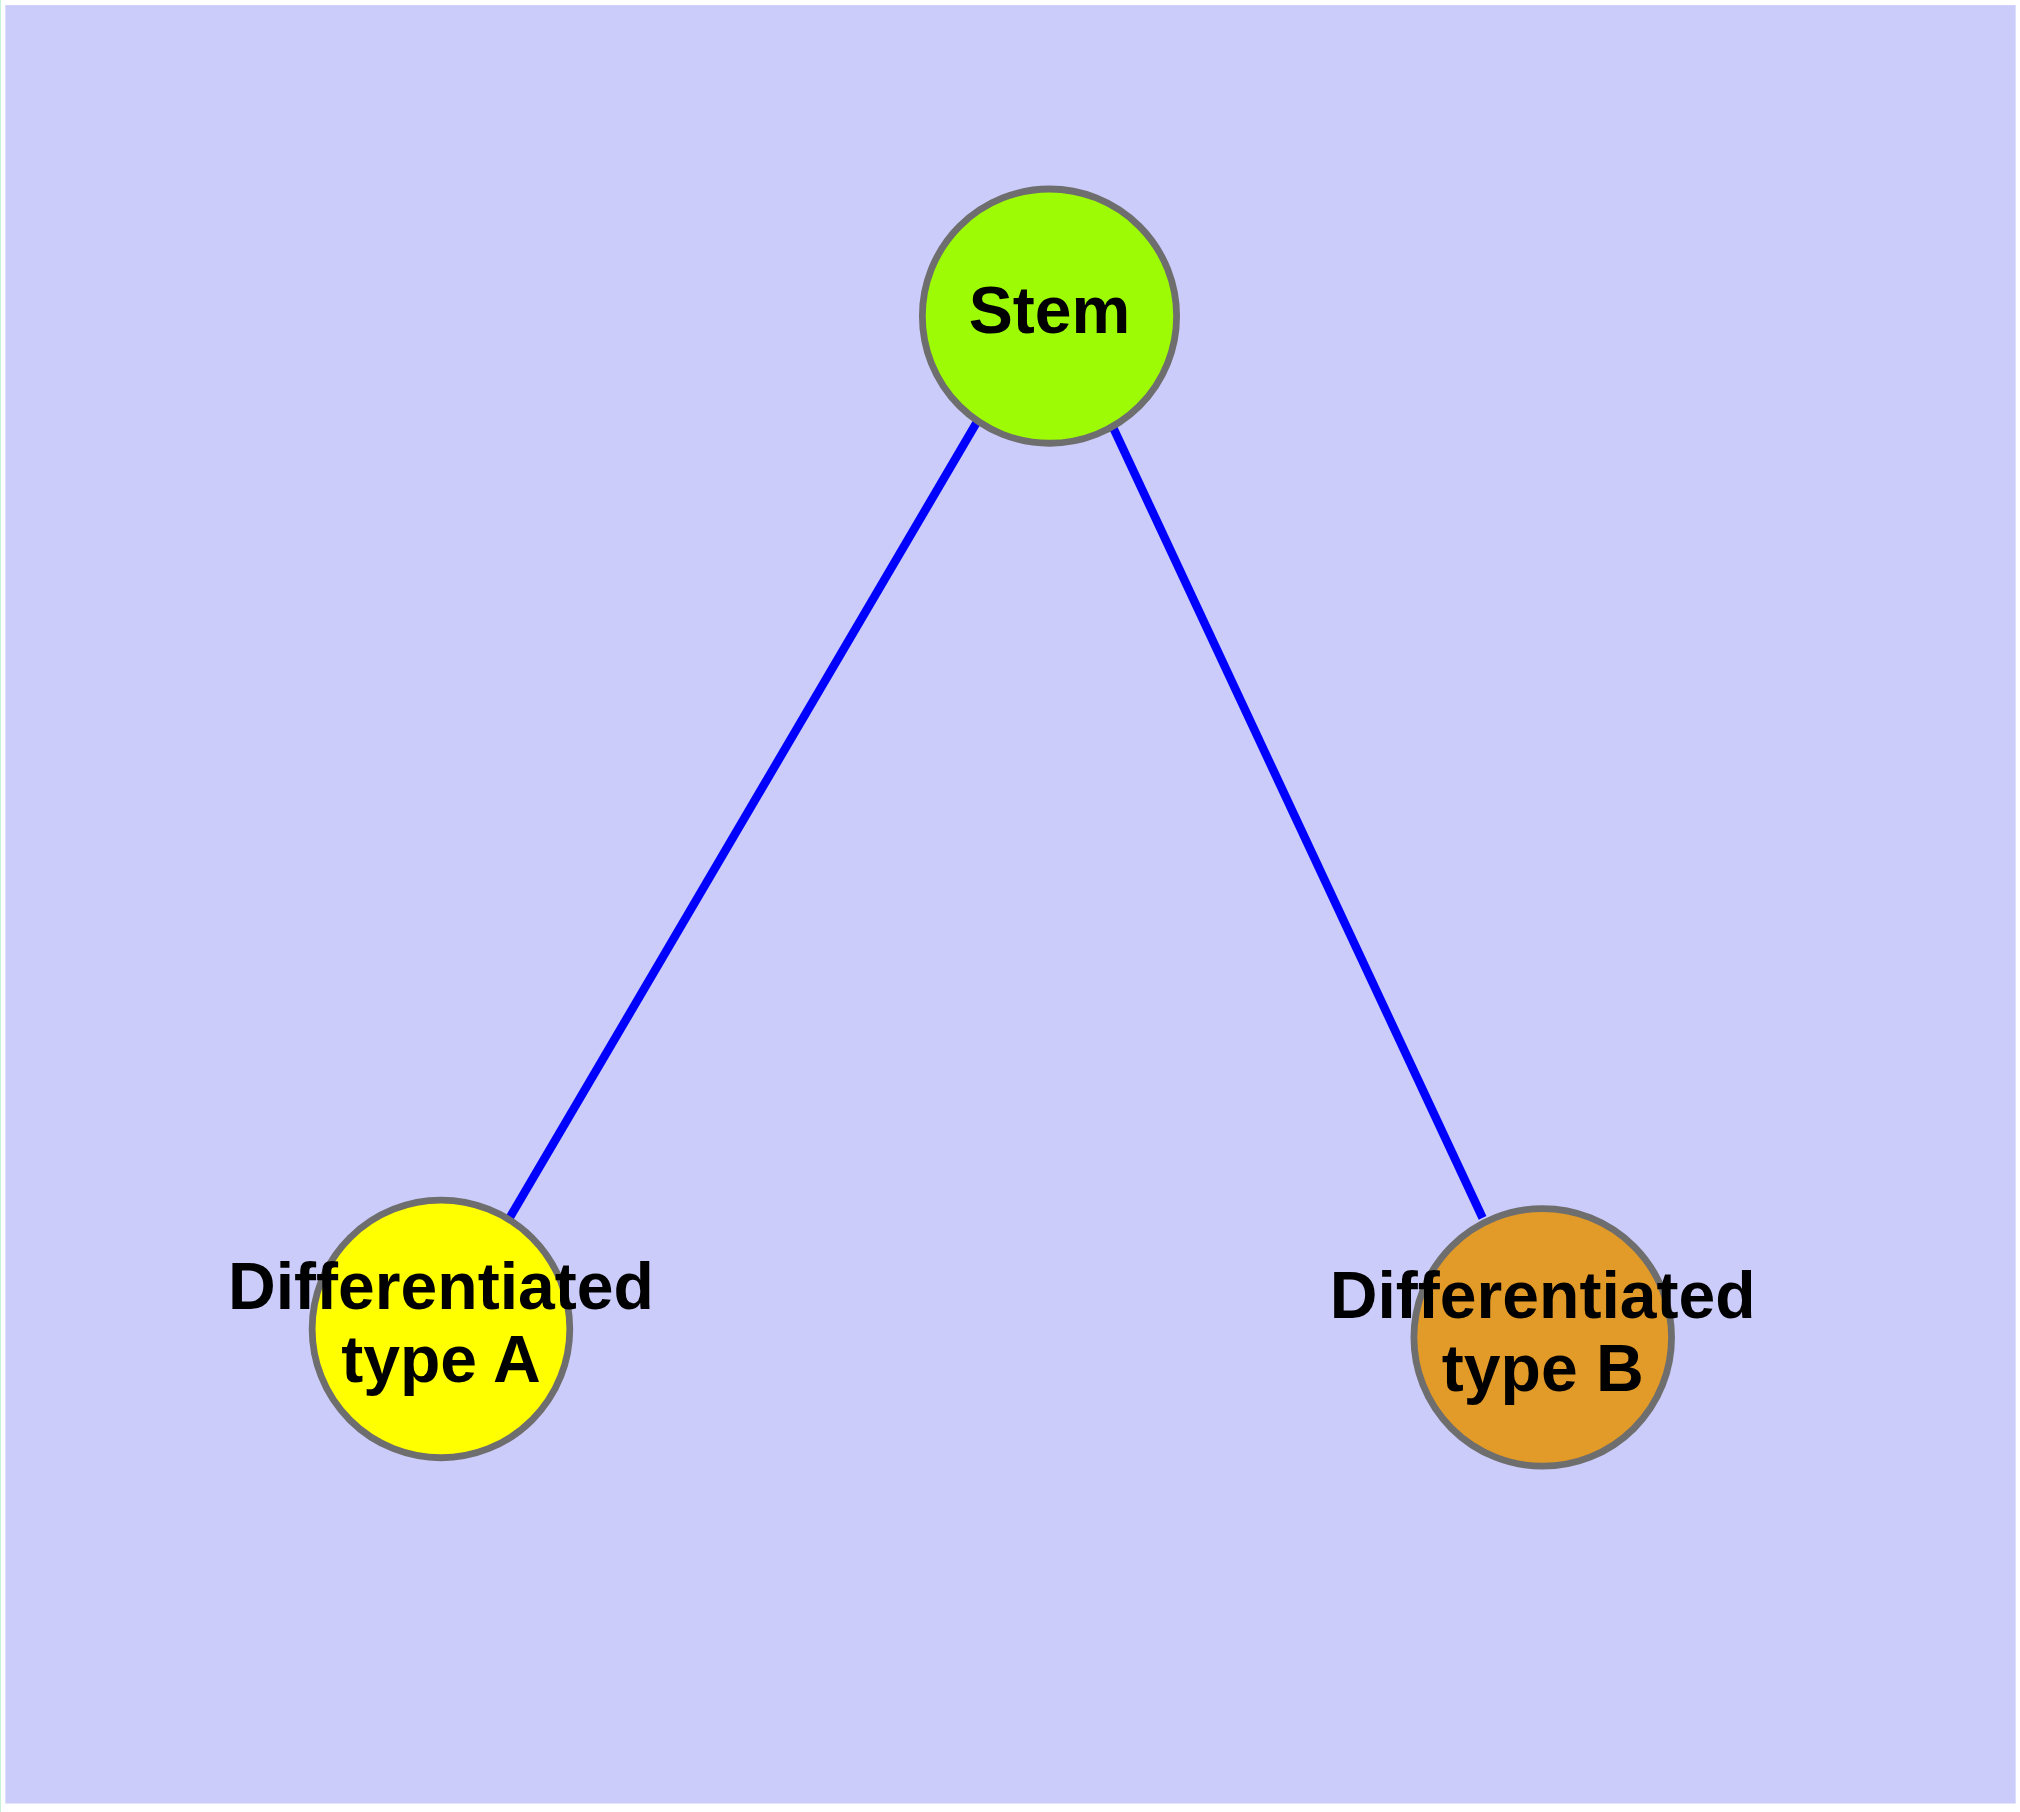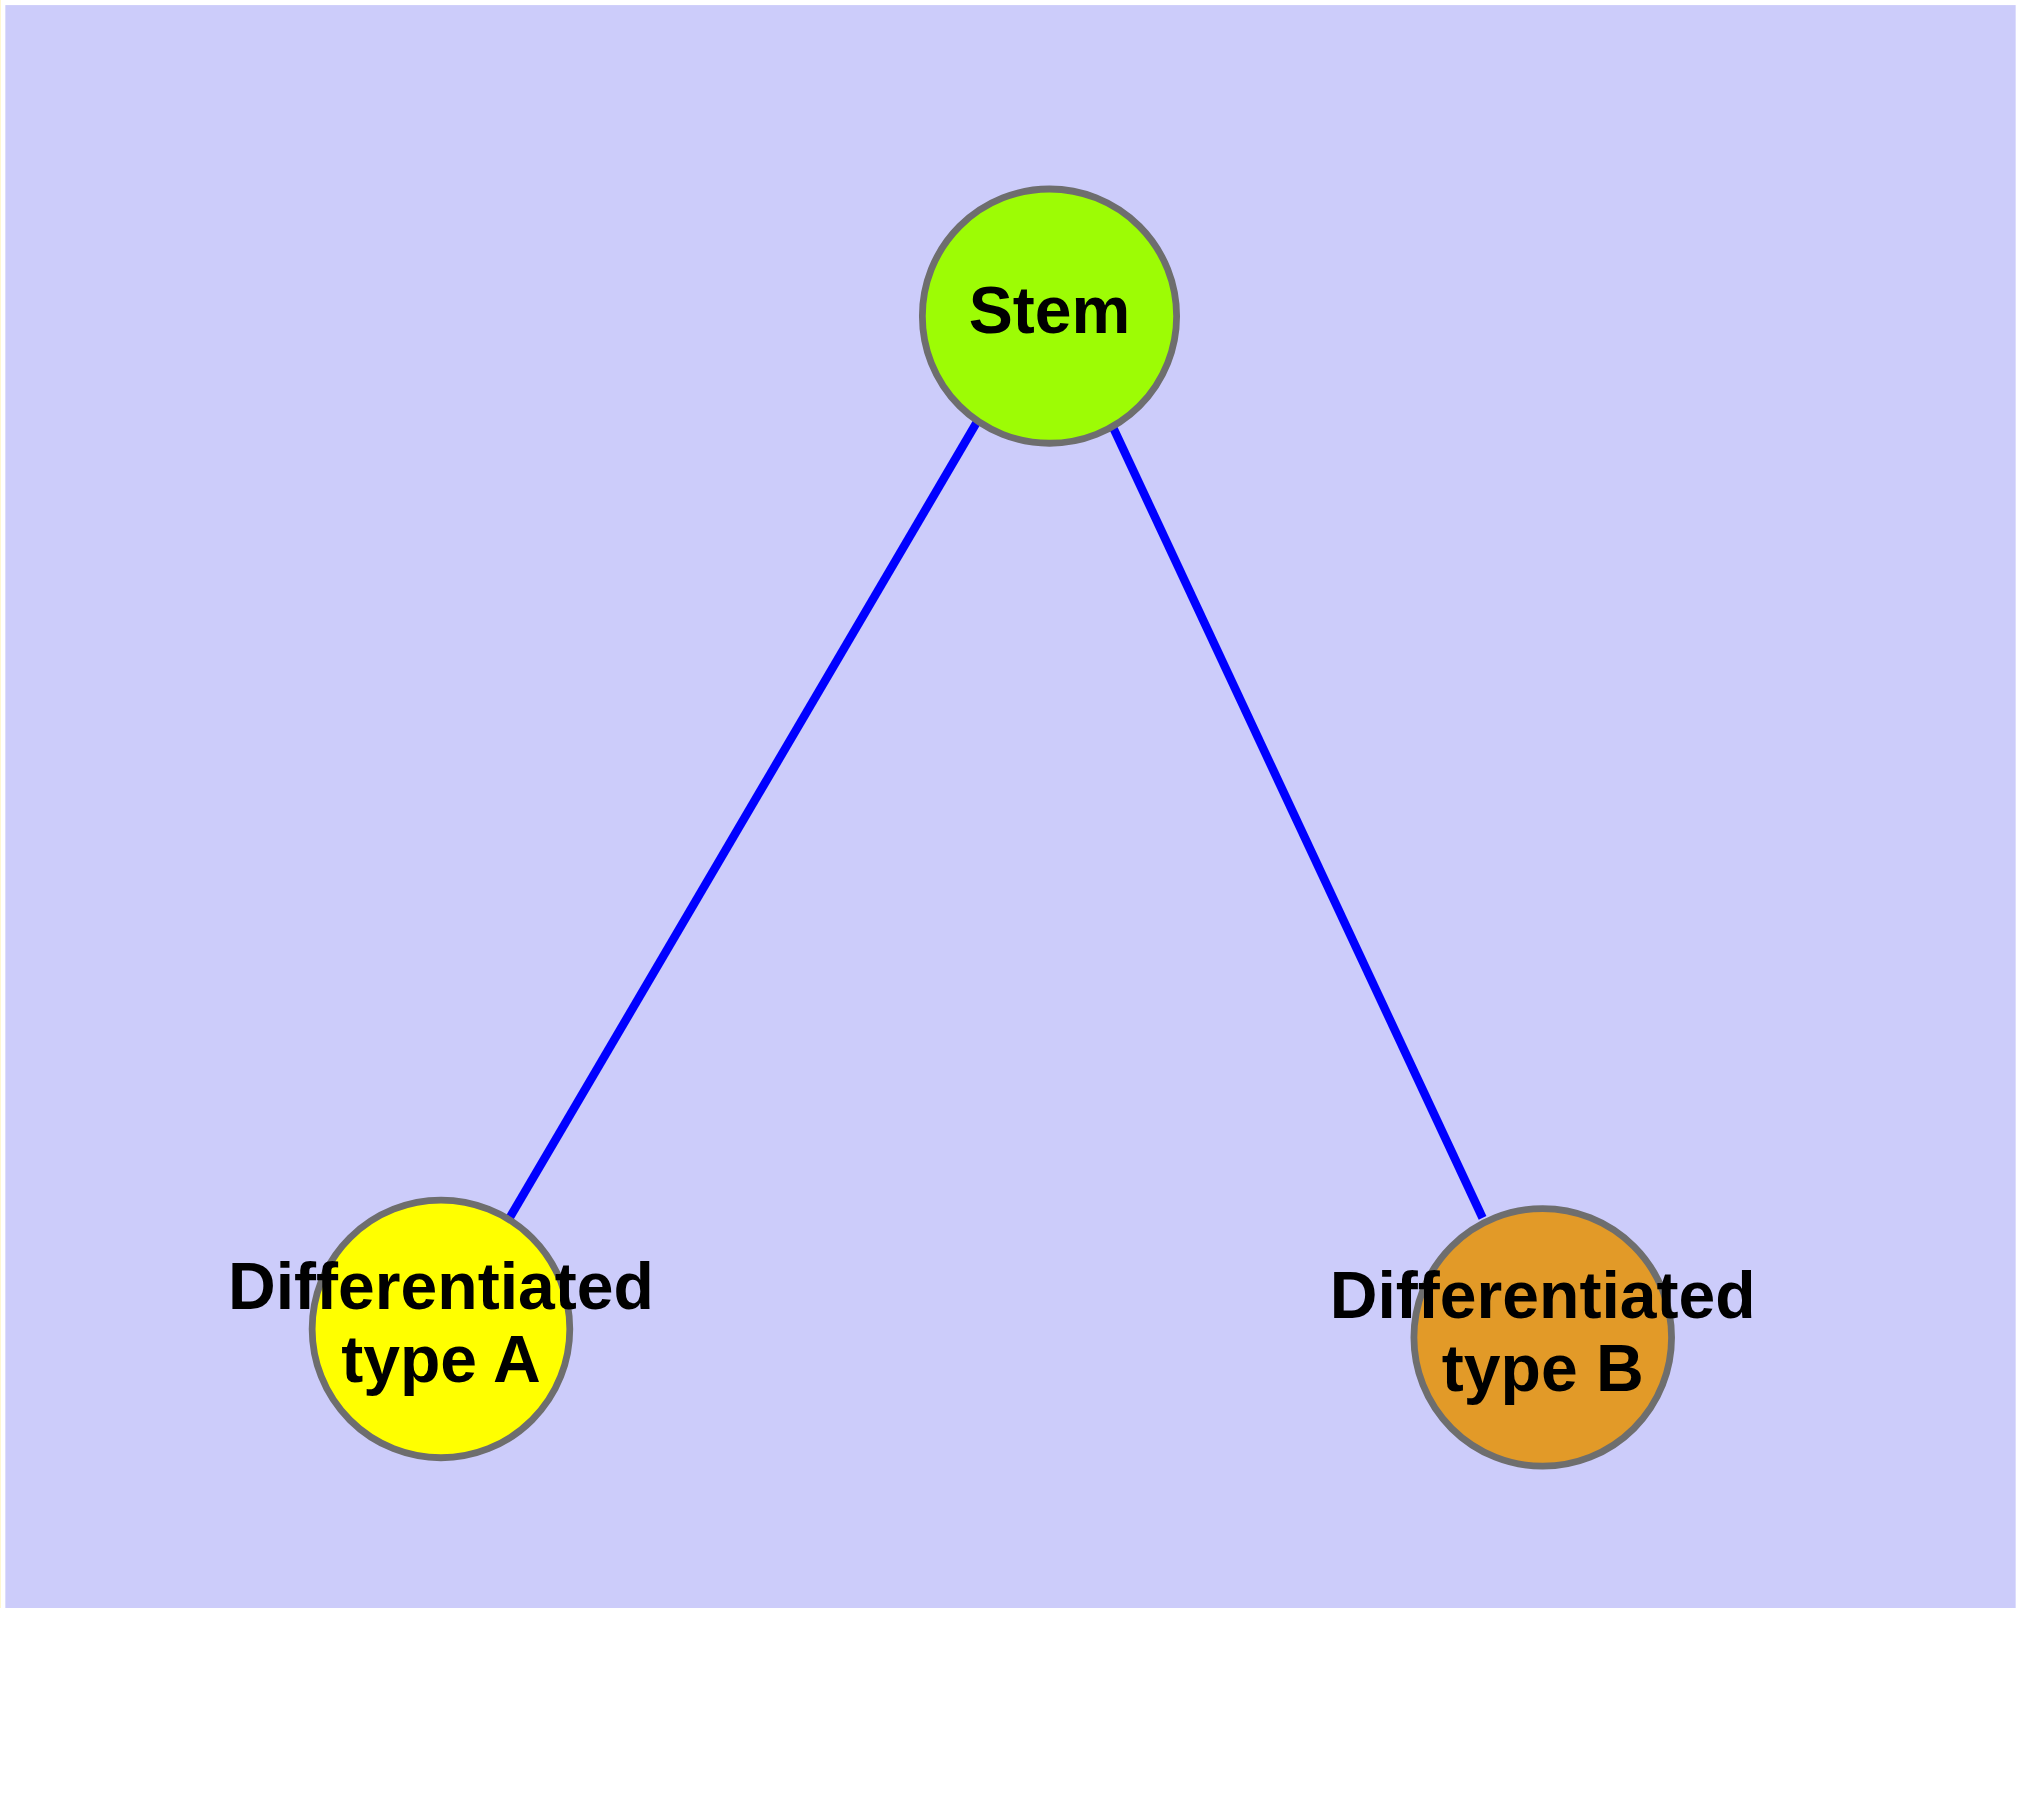--- a/index.html
+++ b/index.html
@@ -24,21 +24,21 @@
     font-family: "Liberation Sans", sans-serif;
     font-weight: bold;
     fill: #000000;
     text-anchor: middle;
     dominant-baseline: middle;
   }
 </style>
 </head>
 <body>
 
-<div id="canvas-wrap" style="width: 2021px; height: 1608px; background: #fde047; text-align: right;">
+<div id="canvas-wrap" style="width: 2021px; height: 1812px; background: #22c55e; text-align: right;">
   <svg id="graph-svg" width="2021" height="1812" viewBox="0 0 2384 2138" xmlns="http://www.w3.org/2000/svg">
 
     <rect id="outer-bg" x="0" y="0" width="2384" height="2138" fill="#FFFFFF"></rect>
 
     <rect id="plot-bg" x="6" y="6" width="2372" height="2122" fill="#CCCCFA"></rect>
 
     <g id="edges-layer">
       <line id="edge-stem-to-a" x1="1153" y1="497" x2="601" y2="1437" stroke="#0000FF" stroke-width="10" stroke-linecap="butt"></line>
       <line id="edge-stem-to-b" x1="1311" y1="500" x2="1749" y2="1437" stroke="#0000FF" stroke-width="10" stroke-linecap="butt"></line>
     </g>

